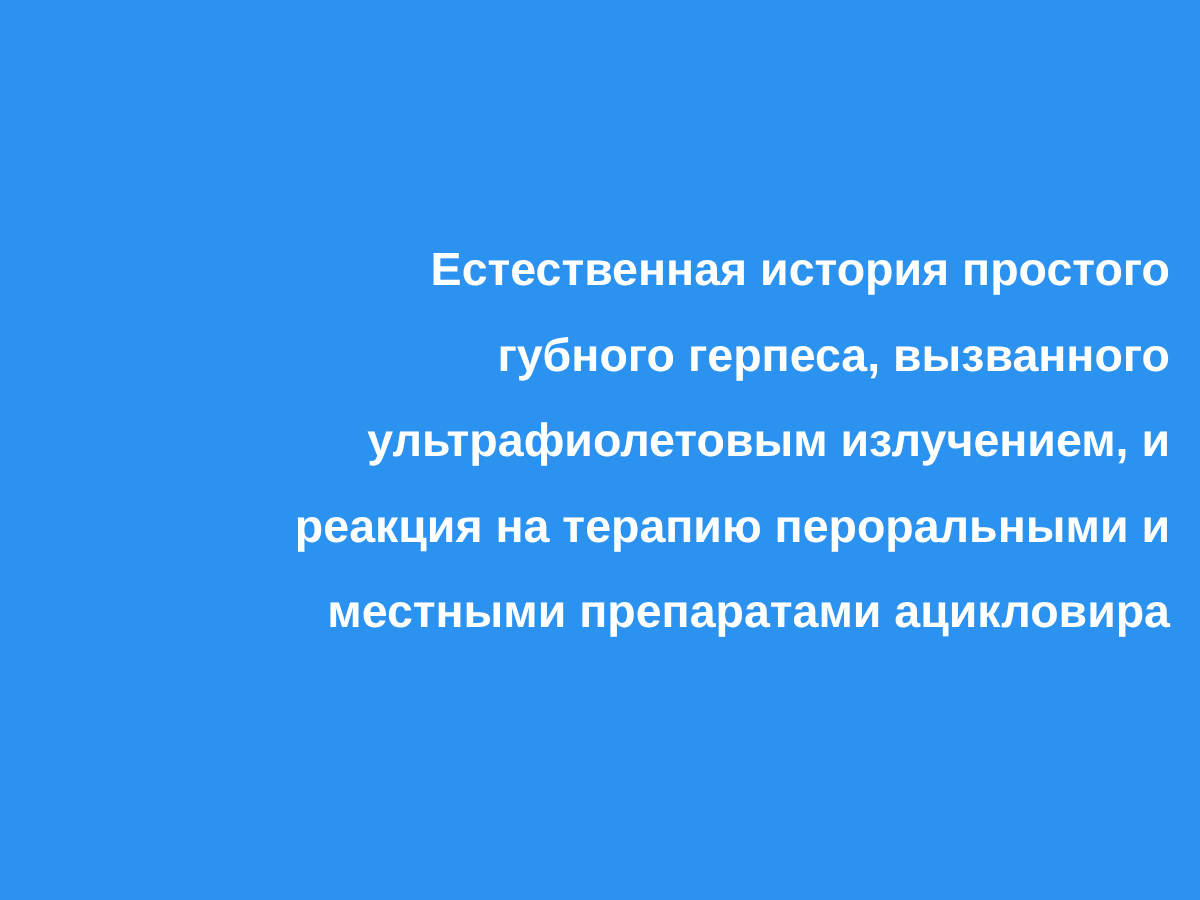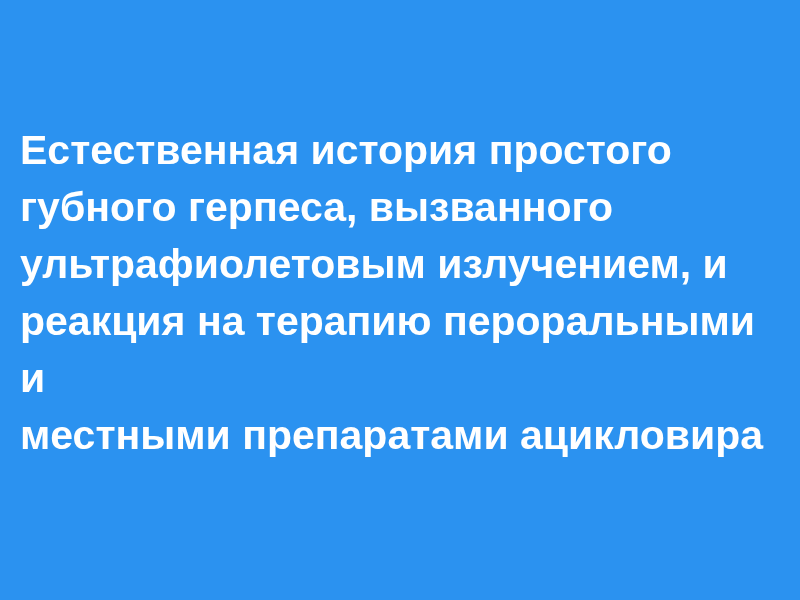--- a/index.html
+++ b/index.html
@@ -22,25 +22,25 @@
     display: flex;
     align-items: center;
     justify-content: center;
     background: #2b92f0;
   }
 
   #title-block {
     width: 760px;
     margin: 0;
     padding: 0 0 14px 0;   
-    text-align: left;
+    text-align: right;
     color: #ffffff;
     font-family: "Liberation Sans", sans-serif;
     font-weight: bold;
-    font-size: 41px;
+    font-size: 31px;
     line-height: 57px;
     letter-spacing: 0px;
     white-space: pre-line;
     -webkit-font-smoothing: antialiased;
   }
 </style>
 </head>
 <body>
 
 <div id="slide">

